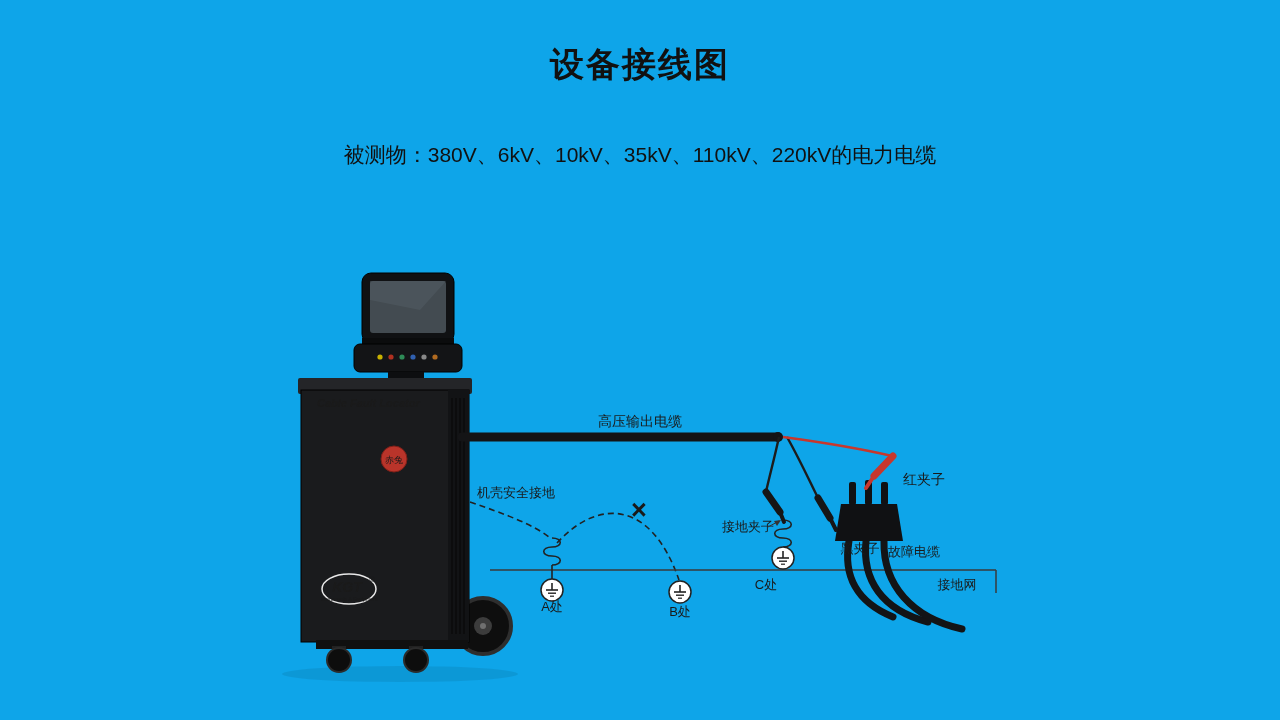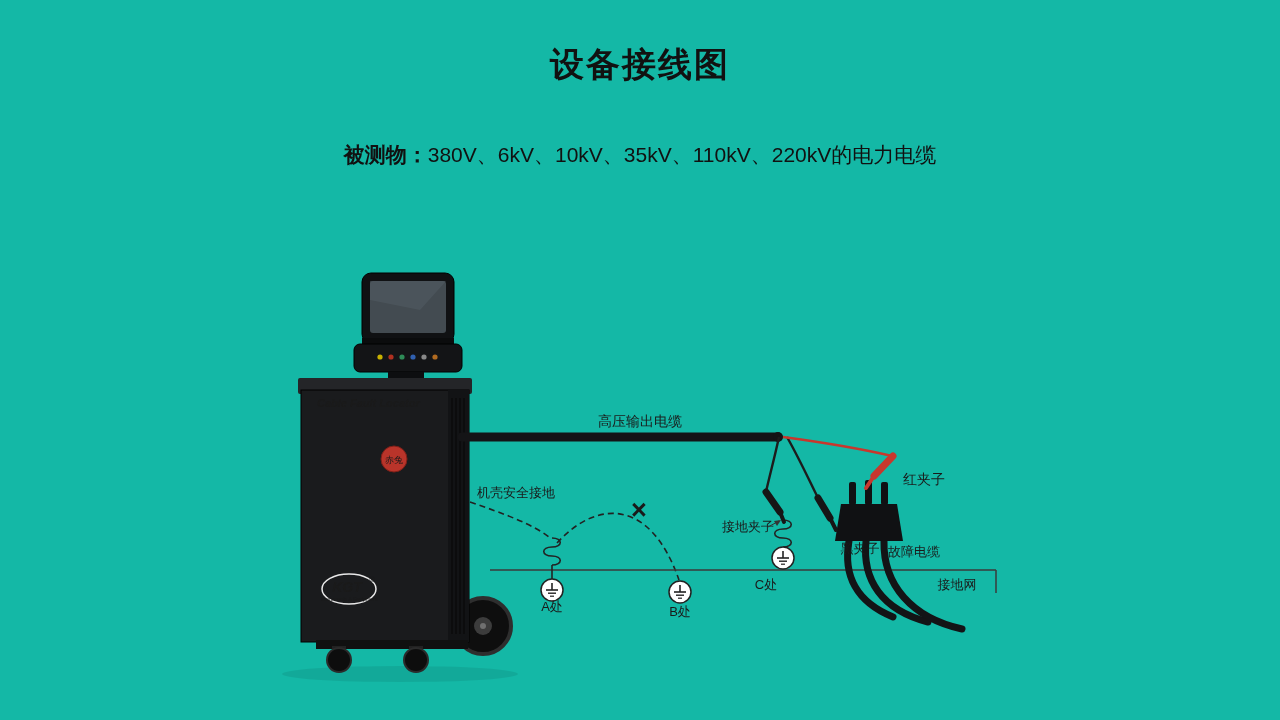--- a/index.html
+++ b/index.html
@@ -1,28 +1,28 @@
 <!DOCTYPE html>
 <html><head>
 <meta charset="utf-8">
 <style>
   html,body{margin:0;padding:0;background:#fff;}
   #stage{
-    position:relative;width:1280px;height:720px;background:#14b8a6;
+    position:relative;width:1280px;height:720px;background:#0ea5e9;
     font-family:"Liberation Sans","DejaVu Sans",sans-serif;overflow:hidden;
   }
   .page-title{
     position:absolute;top:42px;left:0;width:1280px;text-align:center;
     font-size:34px;font-weight:900;color:#111;letter-spacing:2px;
   }
   .subtitle{
     position:absolute;top:141px;left:0;width:1280px;text-align:center;
     font-size:21px;color:#111;
   }
-  .subtitle .sub-label{font-weight:700;}
+  .subtitle .sub-label{font-weight:400;}
   svg{position:absolute;top:0;left:0;}
   svg text{font-family:"Liberation Sans","DejaVu Sans",sans-serif;fill:#1a1a1a;}
   .lbl{font-size:13px;}
   .lbl-big{font-size:14px;}
   .dash{stroke:#222;stroke-width:1.6;fill:none;stroke-dasharray:6 4;}
   .wire{stroke:#1c1c1c;stroke-width:2.4;fill:none;}
   .fatcable{stroke:#131416;stroke-width:7;fill:none;stroke-linecap:round;}
   .groundline{stroke:#3a3a3a;stroke-width:1.5;}
   .cross-mark{font-size:27px;font-weight:bold;}
 </style>

